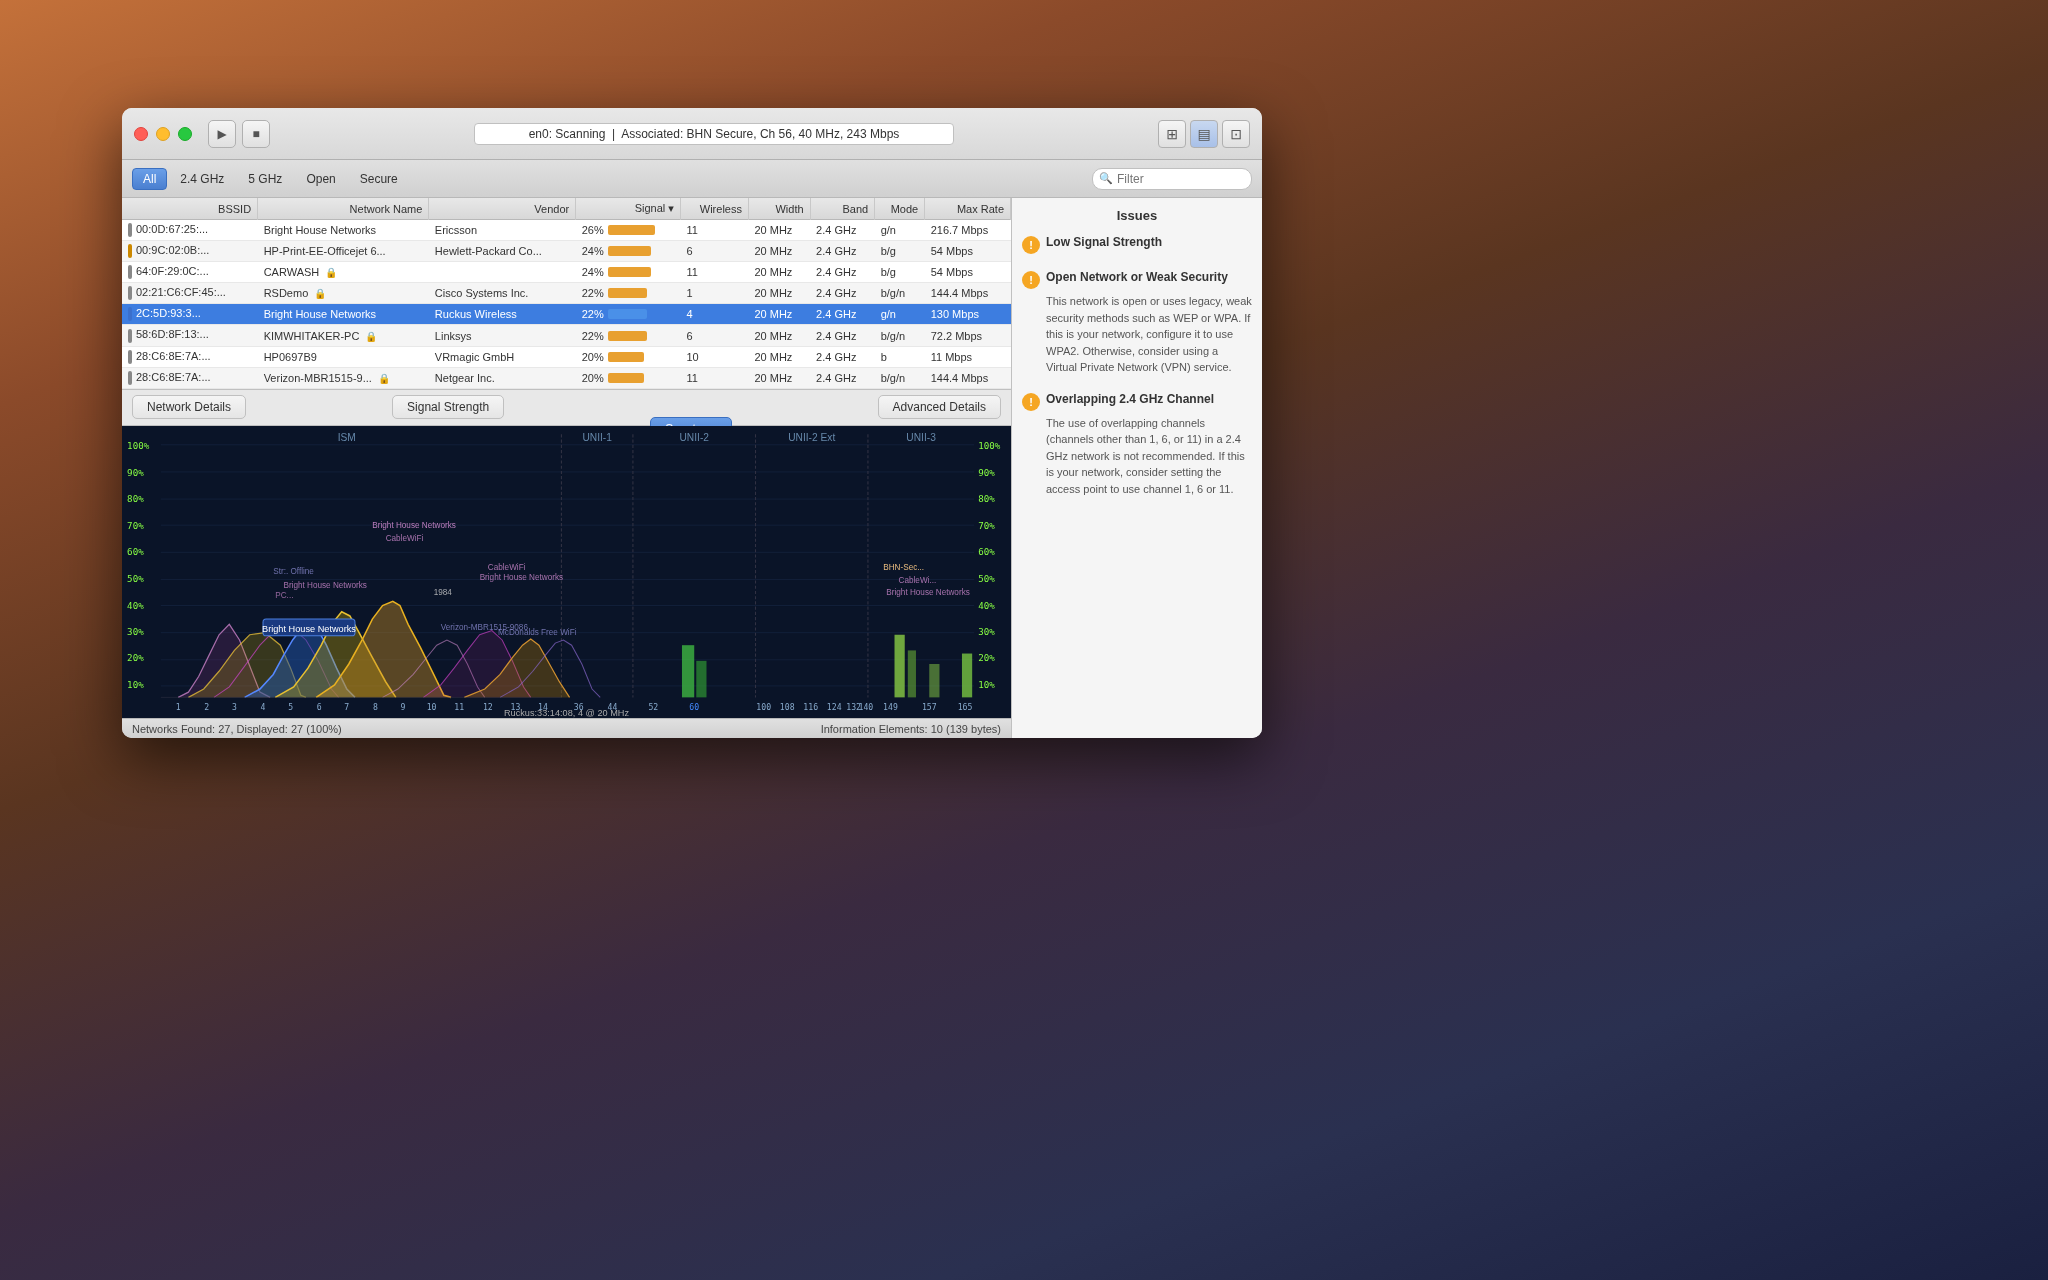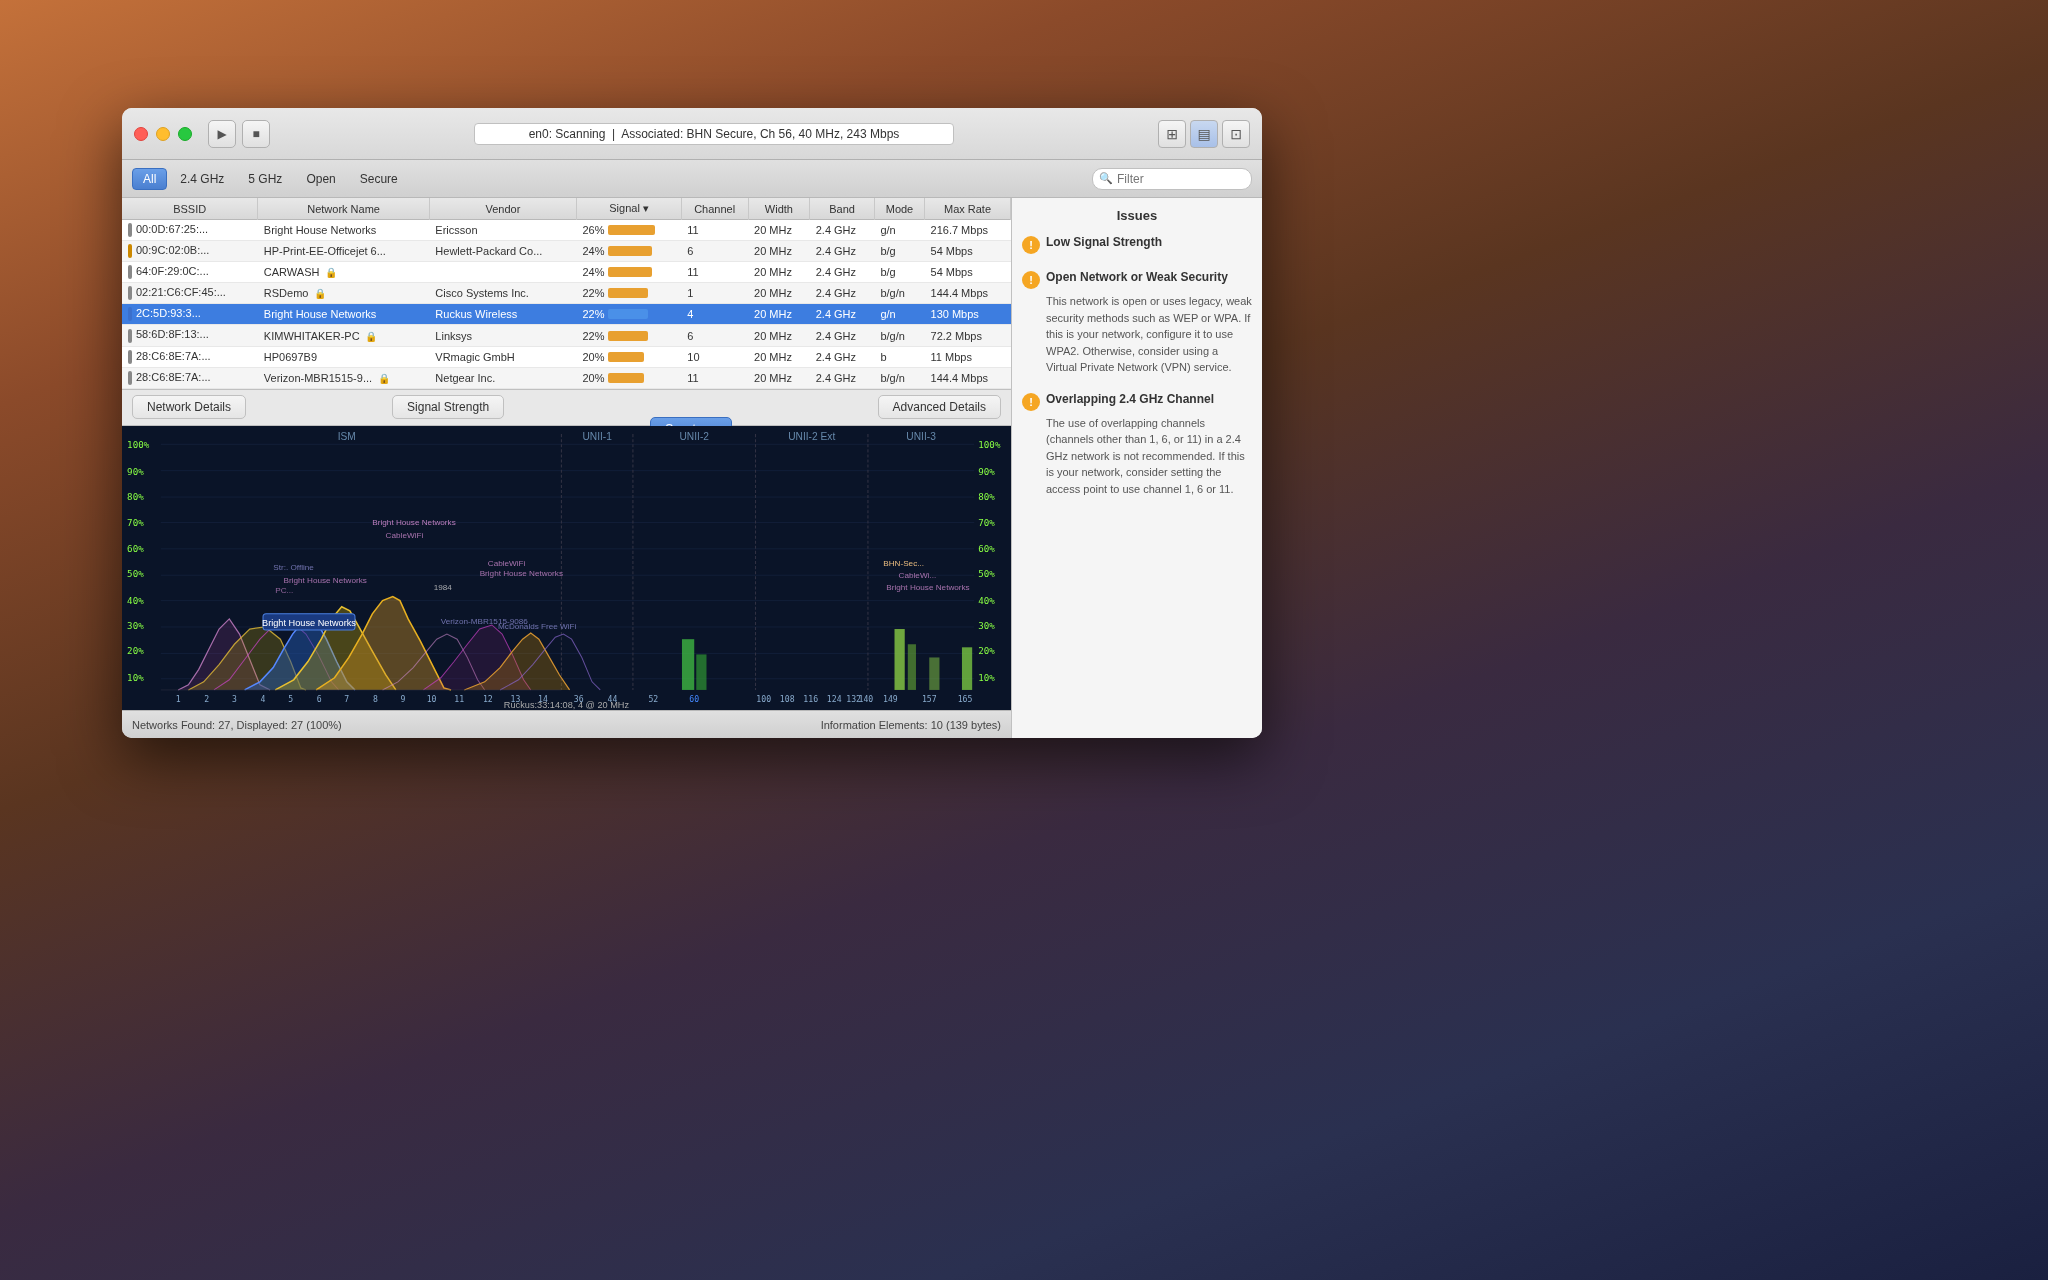--- a/index.html
+++ b/index.html
@@ -201,21 +201,21 @@
       font-size: 11px;
     }
 
     thead tr {
       background: linear-gradient(to bottom, #e8e8e8, #d8d8d8);
       border-bottom: 1px solid #b8b8b8;
     }
 
     thead th {
       padding: 4px 6px;
-      text-align: center;
+      text-align: right;
       font-weight: 500;
       color: #333;
       border-right: 1px solid #c8c8c8;
       white-space: nowrap;
       font-size: 11px;
     }
 
     tbody tr {
       border-bottom: 1px solid #e8e8e8;
       background: white;
@@ -286,21 +286,21 @@
     
     .spectrum-area {
       flex: 1;
       background: #0a1428;
       position: relative;
       overflow: hidden;
     }
 
     
     .statusbar {
-      height: 28px;
+      height: 20px;
       background: linear-gradient(to bottom, #e0e0e0, #d0d0d0);
       border-top: 1px solid #b8b8b8;
       display: flex;
       align-items: center;
       padding: 0 10px;
       font-size: 11px;
       color: #444;
       flex-shrink: 0;
     }
     .statusbar-right { margin-left: auto; }
@@ -412,21 +412,21 @@
     <div class="left-panel">
 
       <div class="network-table">
         <table>
           <thead>
             <tr>
               <th>BSSID</th>
               <th>Network Name</th>
               <th>Vendor</th>
               <th>Signal ▾</th>
-              <th>Channel</th>
+              <th>Wireless</th>
               <th>Width</th>
               <th>Band</th>
               <th>Mode</th>
               <th>Max Rate</th>
             </tr>
           </thead>
           <tbody id="table-body">
           <tr>
       <td>
         <span class="bssid-bar" style="background:#888"></span>00:0D:67:25:...

